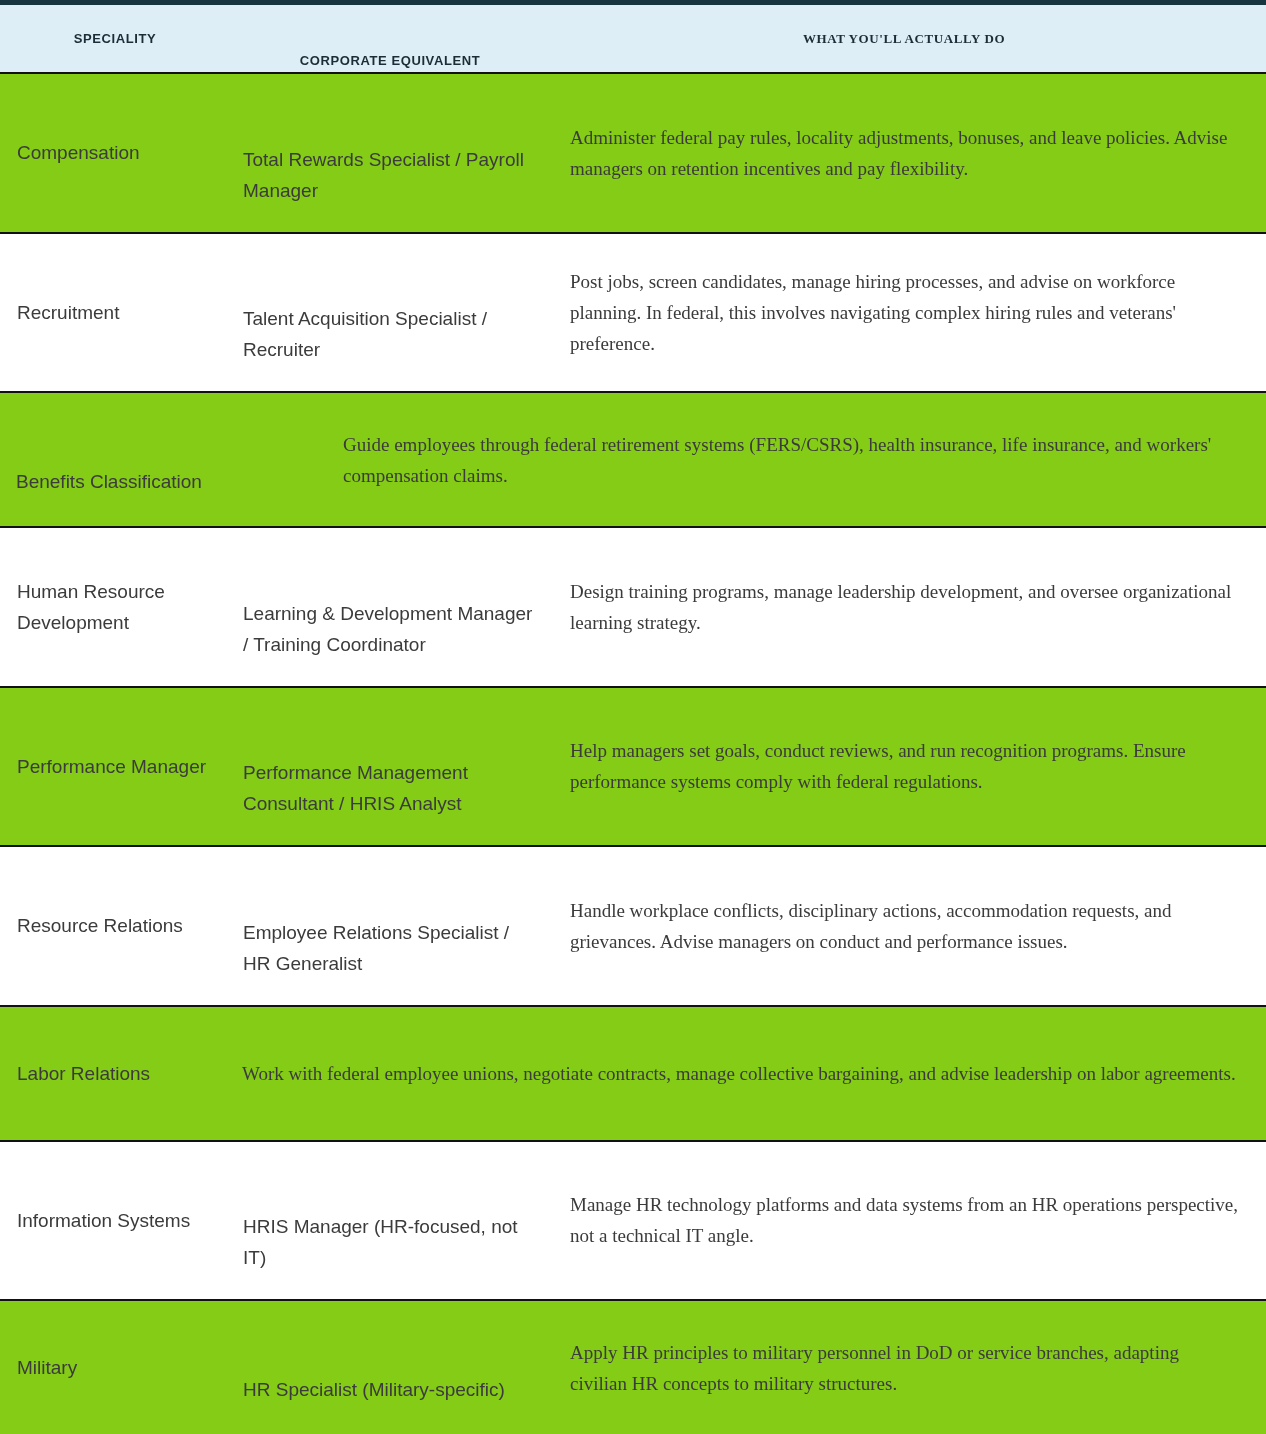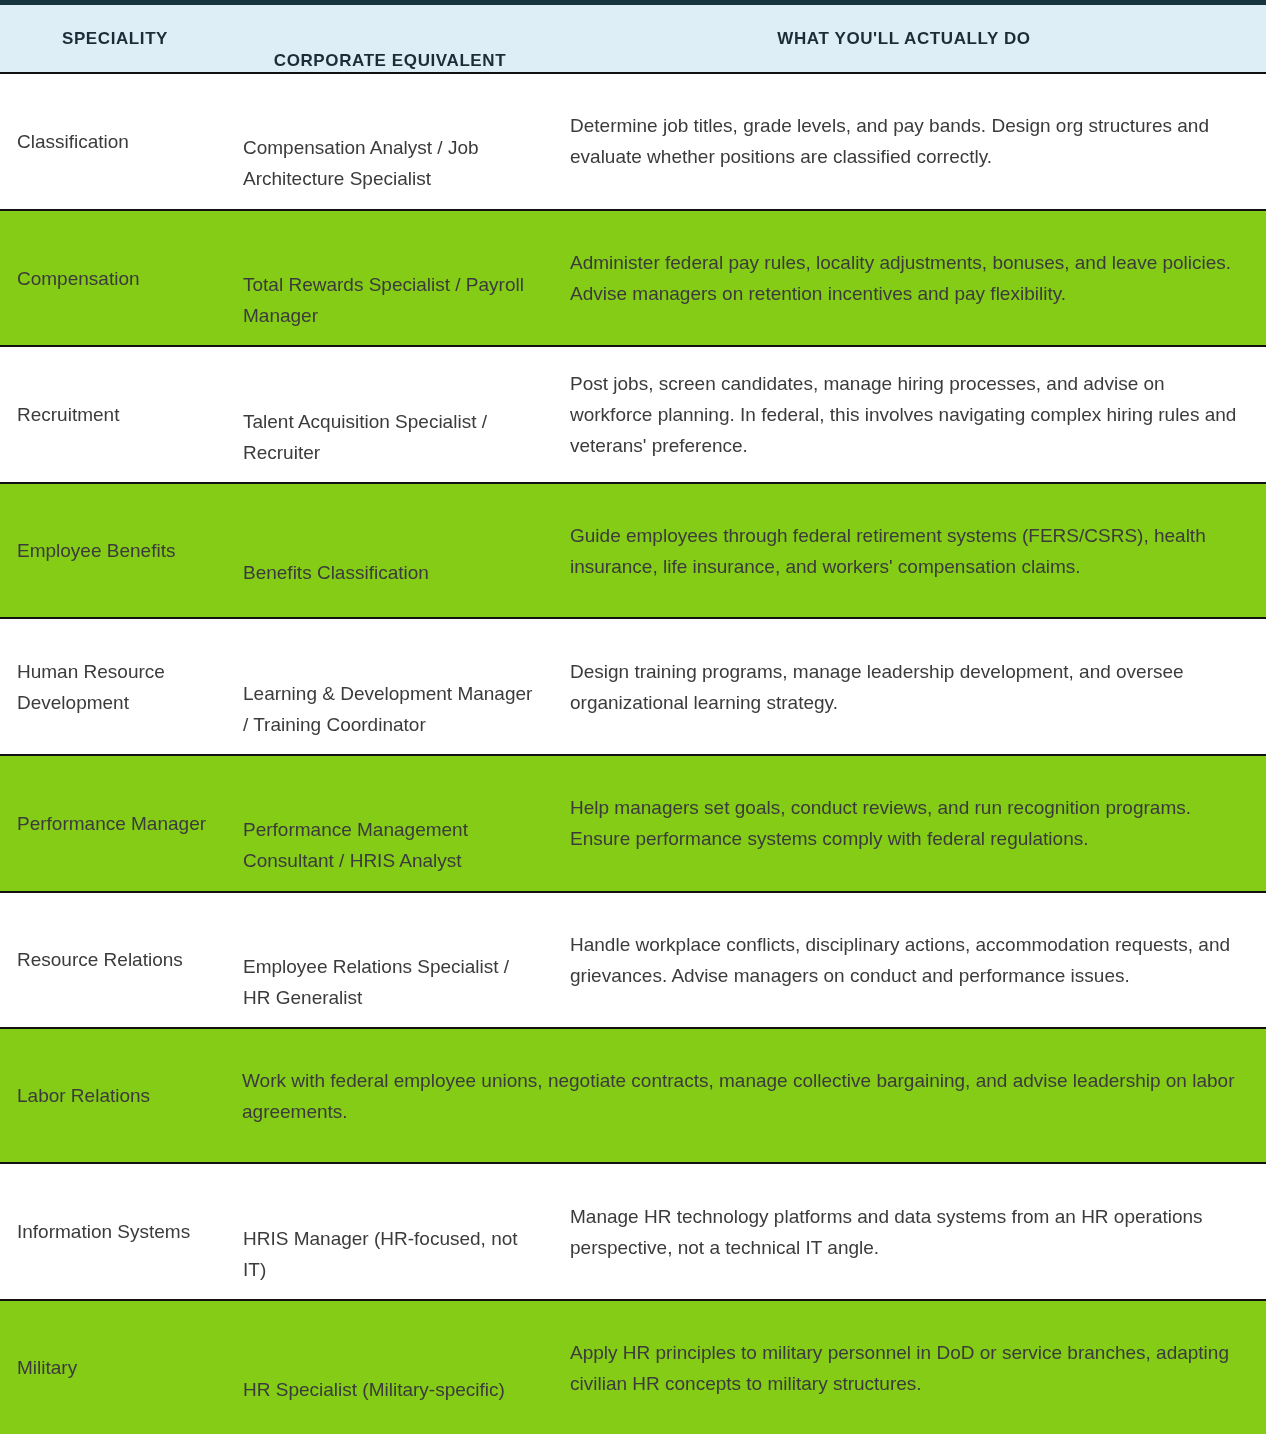--- a/index.html
+++ b/index.html
@@ -25,21 +25,21 @@
   .thead {
     display: flex;
     background: #ddeef6;
     border-top: 5px solid #16353e;
     border-bottom: 2px solid #111111;
     height: 67px;
     flex: 0 0 auto;
     align-items: center;
   }
   .th {
-    font-size: 17px;
+    font-size: 13px;
     font-weight: bold;
     letter-spacing: 0.6px;
     color: #1d2d38;
     text-align: center;
     box-sizing: border-box;
   }
   .row {
     display: flex;
     flex: 1 1 auto;
     min-height: 133px;
@@ -52,54 +52,48 @@
   .cell {
     box-sizing: border-box;
     font-size: 19px;
     line-height: 31px;
     color: #3b3b3b;
     padding-top: 12px;
     padding-bottom: 12px;
   }
   .col-speciality   { width: 227px; flex: 0 0 227px; padding-left: 17px; padding-right: 14px; }
   .col-corporate    { width: 328px; flex: 0 0 328px; padding-left: 16px; padding-right: 18px; margin-top: 44px; }
-  .col-description  { width: 711px; flex: 1 1 auto;  padding-left: 15px; padding-right: 28px; }
+  .col-description  { width: 711px; flex: 1 1 auto;  padding-left: 15px; padding-right: 28px; font-family: Liberation Serif, serif; }
 </style>
 </head>
 <body>
 
 <div class="page">
   <div class="table">
 
     <div class="thead">
       <div class="th col-speciality">SPECIALITY</div>
       <div class="th col-corporate">CORPORATE EQUIVALENT</div>
       <div class="th col-description">WHAT YOU'LL ACTUALLY DO</div>
     </div>
 
-    <div class="row">
-      <div class="cell col-speciality">Classification</div>
-      <div class="cell col-corporate">Compensation Analyst / Job Architecture Specialist</div>
-      <div class="cell col-description">Determine job titles, grade levels, and pay bands. Design org structures and evaluate whether positions are classified correctly.</div>
-    </div>
 
     <div class="row alt">
       <div class="cell col-speciality">Compensation</div>
       <div class="cell col-corporate">Total Rewards Specialist / Payroll Manager</div>
       <div class="cell col-description">Administer federal pay rules, locality adjustments, bonuses, and leave policies. Advise managers on retention incentives and pay flexibility.</div>
     </div>
 
     <div class="row">
       <div class="cell col-speciality">Recruitment</div>
       <div class="cell col-corporate">Talent Acquisition Specialist / Recruiter</div>
       <div class="cell col-description">Post jobs, screen candidates, manage hiring processes, and advise on workforce planning. In federal, this involves navigating complex hiring rules and veterans' preference.</div>
     </div>
 
     <div class="row alt">
-      <div class="cell col-speciality">Employee Benefits</div>
       <div class="cell col-corporate">Benefits Classification</div>
       <div class="cell col-description">Guide employees through federal retirement systems (FERS/CSRS), health insurance, life insurance, and workers' compensation claims.</div>
     </div>
 
     <div class="row">
       <div class="cell col-speciality">Human Resource Development</div>
       <div class="cell col-corporate">Learning &amp; Development Manager / Training Coordinator</div>
       <div class="cell col-description">Design training programs, manage leadership development, and oversee organizational learning strategy.</div>
     </div>
 

